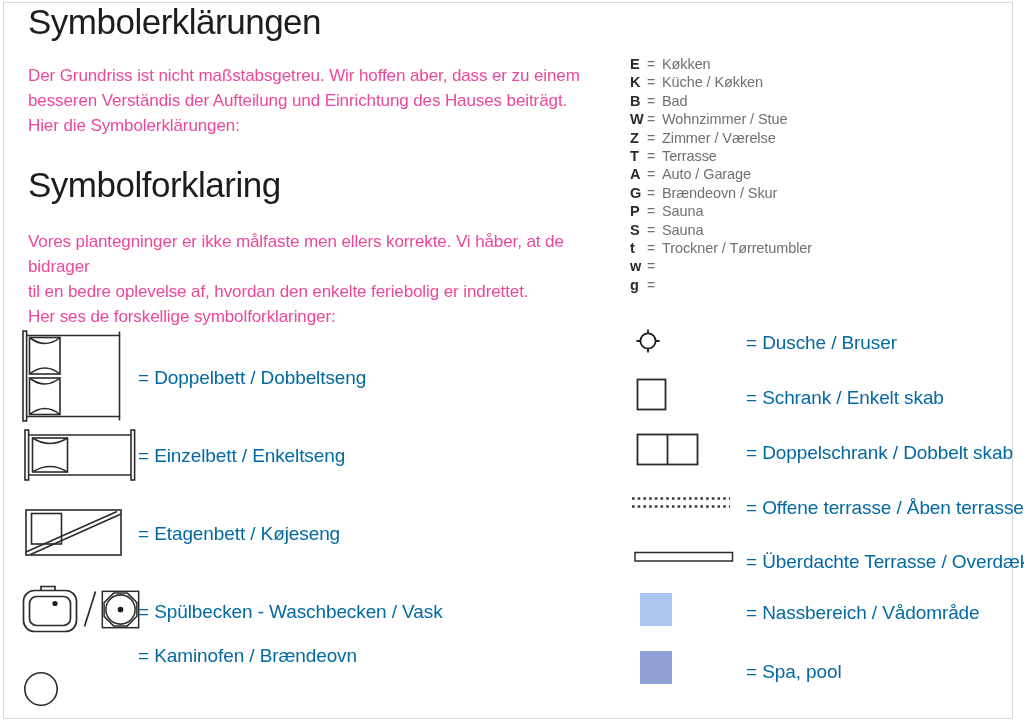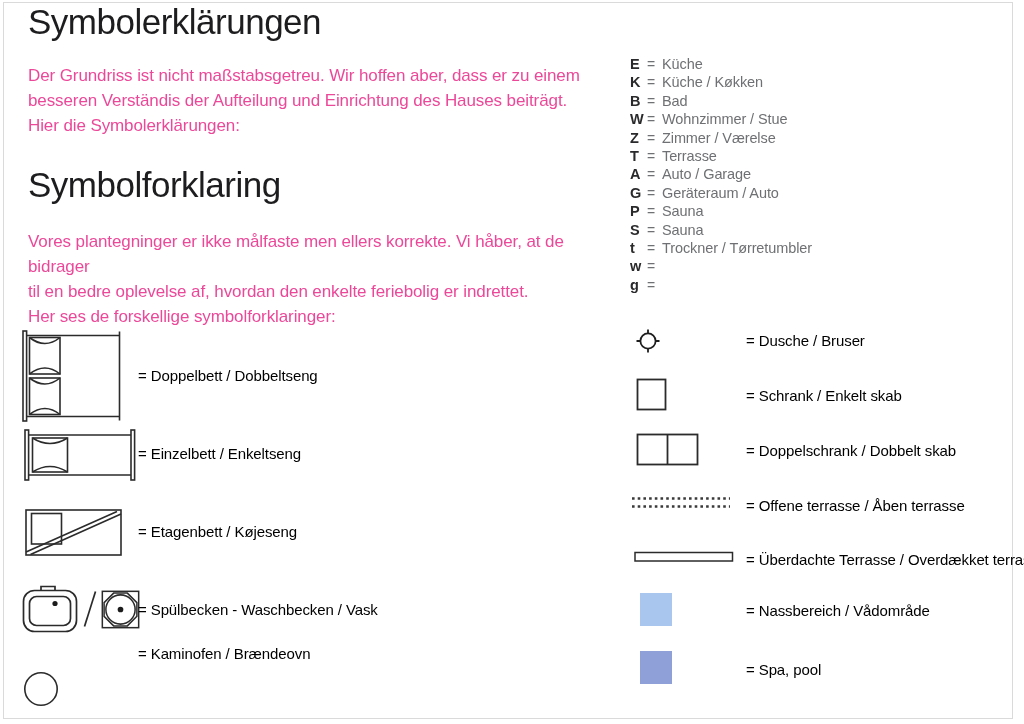--- a/index.html
+++ b/index.html
@@ -24,21 +24,21 @@
     white-space: pre-line; letter-spacing: -0.1px;
   }
   
   .abbrev-list { left: 630px; top: 55px; width: 380px; }
   .abbrev-row { display: flex; align-items: baseline; height: 18.4px; line-height: 18.4px; }
   .abbrev-letter { width: 17px; font-weight: bold; font-size: 14.5px; color: #2a2a2c; }
   .abbrev-eq { width: 15px; font-size: 14px; color: #6f7073; }
   .abbrev-label { font-size: 14.5px; color: #6f7073; letter-spacing: -0.1px; }
   
   .legend-label {
-    position: absolute; font-size: 15px; color: #000000;
+    position: absolute; font-size: 19px; color: #0369a1;
     letter-spacing: -0.1px; white-space: nowrap;
   }
   .left-label { left: 138px; }
   .right-label { left: 746px; }
   svg { display: block; }
   .color-square { position: absolute; width: 32px; height: 33px; }
   .sink-group { display: flex; align-items: center; gap: 4px; }
 </style>
 </head>
 <body>
@@ -52,21 +52,21 @@
 
 <h1 class="doc-title abs" style="left:28px; top:167px;">Symbolforklaring</h1>
 <div class="intro abs" style="left:28px; top:229px; width:600px;">Vores plantegninger er ikke målfaste men ellers korrekte. Vi håber, at de bidrager
 til en bedre oplevelse af, hvordan den enkelte feriebolig er indrettet.
 Her ses de forskellige symbolforklaringer:</div>
 
 <div class="abbrev-list abs">
   <div class="abbrev-row">
       <span class="abbrev-letter">E</span>
       <span class="abbrev-eq">=</span>
-      <span class="abbrev-label">Küche</span>
+      <span class="abbrev-label">Køkken</span>
     </div>
   <div class="abbrev-row">
       <span class="abbrev-letter">K</span>
       <span class="abbrev-eq">=</span>
       <span class="abbrev-label">Küche / Køkken</span>
     </div>
   <div class="abbrev-row">
       <span class="abbrev-letter">B</span>
       <span class="abbrev-eq">=</span>
       <span class="abbrev-label">Bad</span>
@@ -87,21 +87,21 @@
       <span class="abbrev-label">Terrasse</span>
     </div>
   <div class="abbrev-row">
       <span class="abbrev-letter">A</span>
       <span class="abbrev-eq">=</span>
       <span class="abbrev-label">Auto / Garage</span>
     </div>
   <div class="abbrev-row">
       <span class="abbrev-letter">G</span>
       <span class="abbrev-eq">=</span>
-      <span class="abbrev-label">Geräteraum / Auto</span>
+      <span class="abbrev-label">Brændeovn / Skur</span>
     </div>
   <div class="abbrev-row">
       <span class="abbrev-letter">P</span>
       <span class="abbrev-eq">=</span>
       <span class="abbrev-label">Sauna</span>
     </div>
   <div class="abbrev-row">
       <span class="abbrev-letter">S</span>
       <span class="abbrev-eq">=</span>
       <span class="abbrev-label">Sauna</span>

